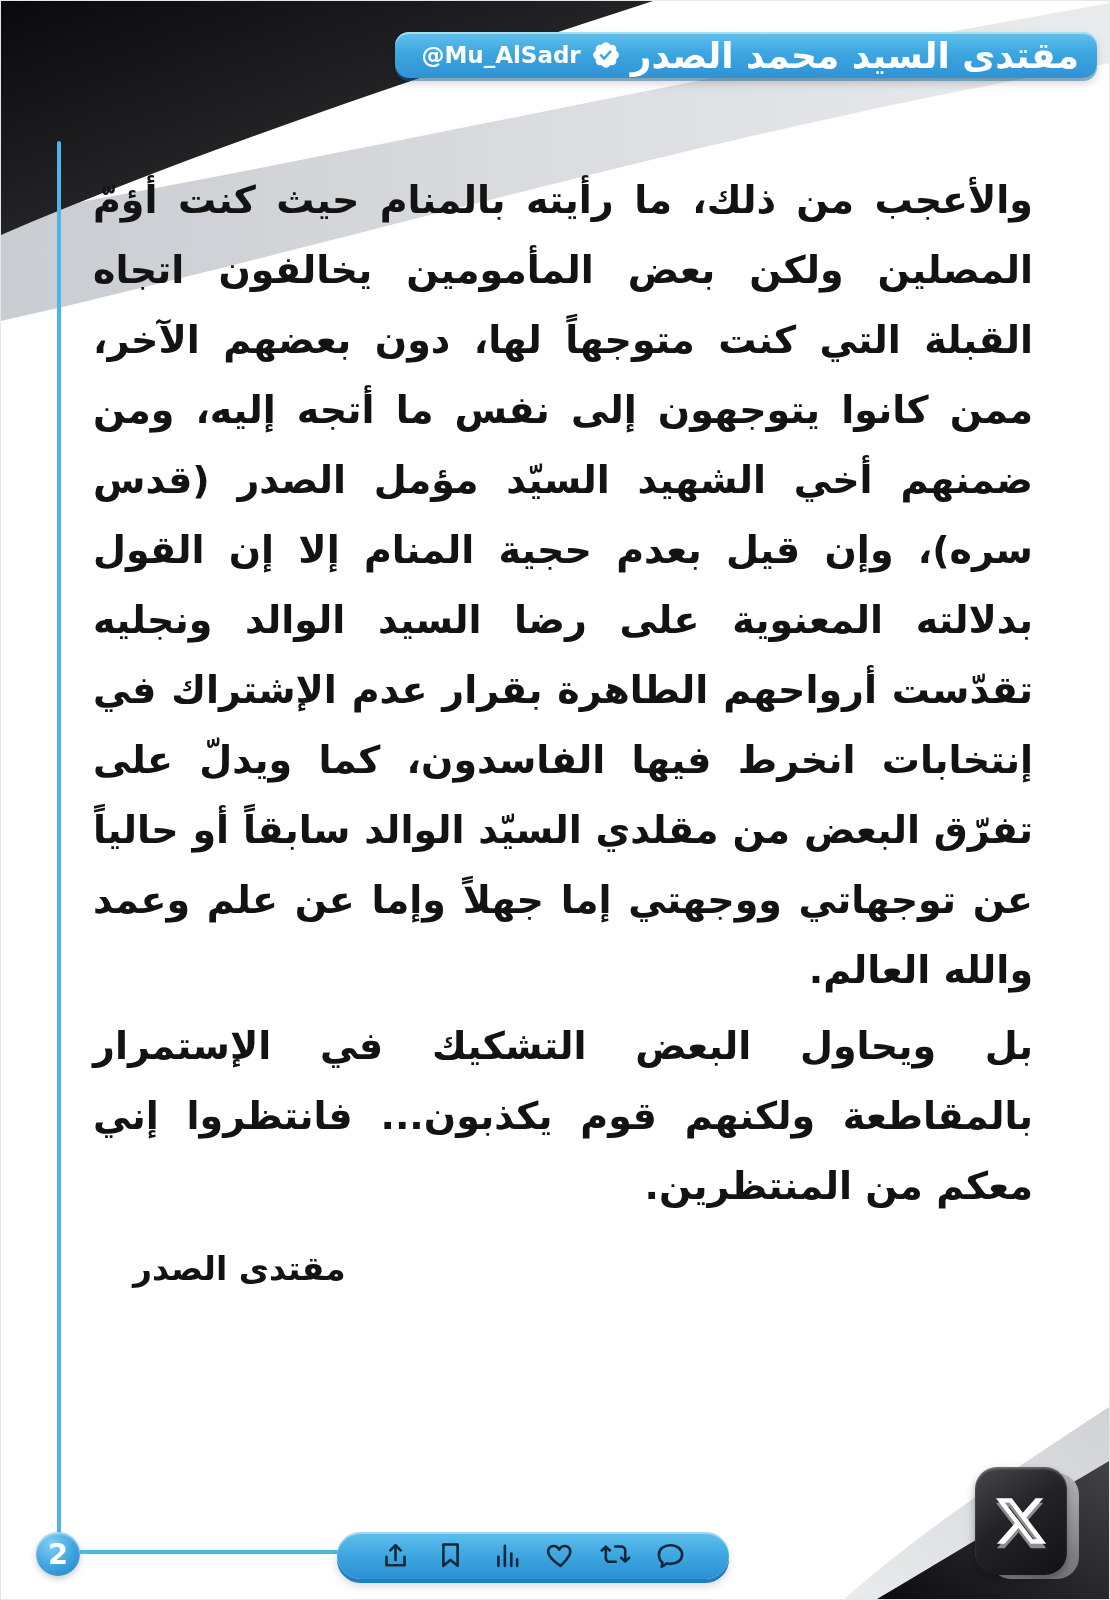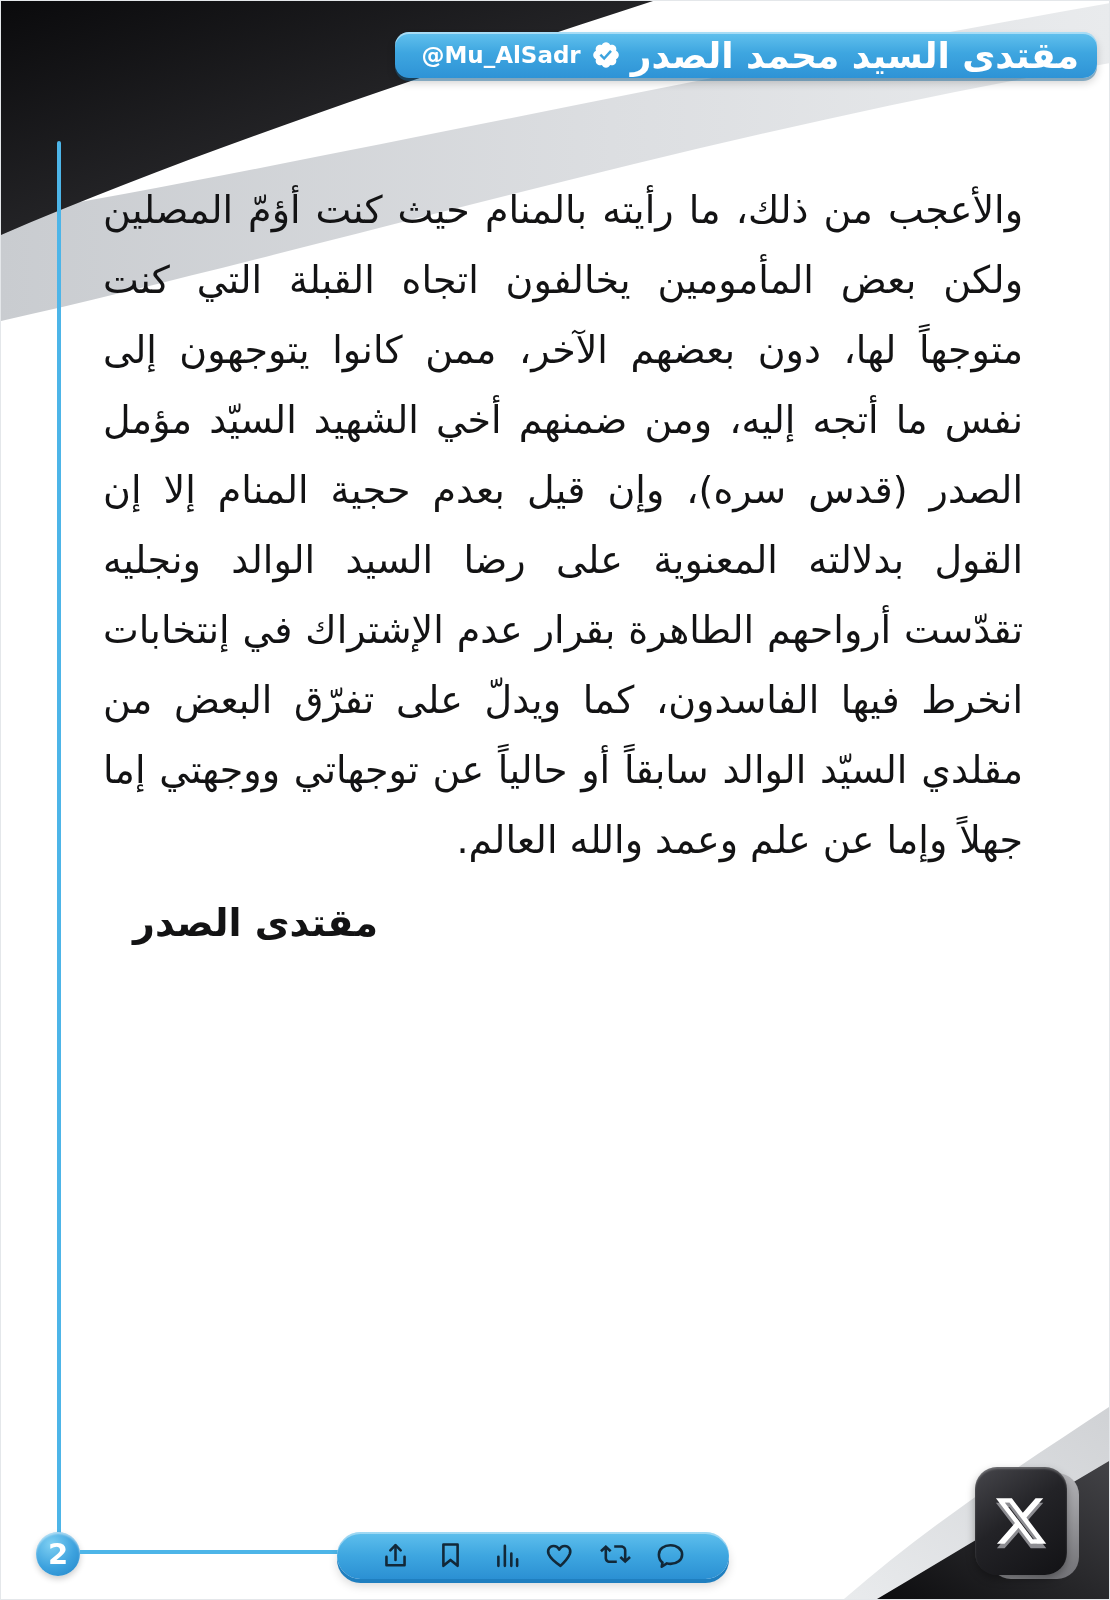--- a/index.html
+++ b/index.html
@@ -27,25 +27,25 @@
   .margin-line {
     position:absolute; left:56px; top:140px; width:4px; height:1394px;
     background:#4db5e8; border-radius:2px;
   }
   
   .content {
     position:absolute; top:158px; right:70px; left:86px;
     direction:rtl; color:#131314;
   }
   .content p {
-    margin:16px; font-size:38px; font-weight:normal; line-height:70px;
+    margin:6px; font-size:38px; font-weight:bold; line-height:70px;
     text-align:justify;
   }
   .signature {
-    margin:18px 0 0 0; font-size:38px; font-weight:bold; line-height:60px;
+    margin:18px 0 0 0; font-size:33px; font-weight:bold; line-height:60px;
     text-align:left; padding-left:46px; color:#131314;
   }
   
   .page-number {
     position:absolute; left:35px; top:1531px; width:44px; height:44px;
     border-radius:50%;
     background:radial-gradient(circle at 35% 28%, #7fd0f3 0%, #3da2de 55%, #2184c8 100%);
     box-shadow:0 3px 6px rgba(0,0,0,.2), inset 0 2px 2px rgba(255,255,255,.5);
     color:#ffffff; font-size:29px; font-weight:bold;
     display:flex; align-items:center; justify-content:center;
@@ -106,20 +106,21 @@
     <svg class="verified" viewBox="0 0 24 24" aria-hidden="true">
       <path fill="#ffffff" fill-rule="evenodd" d="M22.25 12c0-1.43-.88-2.67-2.19-3.34.46-1.39.2-2.9-.81-3.91s-2.52-1.27-3.91-.81c-.66-1.31-1.91-2.19-3.34-2.19s-2.67.88-3.33 2.19c-1.4-.46-2.91-.2-3.92.81s-1.26 2.52-.8 3.91c-1.31.67-2.2 1.91-2.2 3.34s.89 2.67 2.2 3.34c-.46 1.39-.21 2.9.8 3.91s2.52 1.26 3.91.81c.67 1.31 1.91 2.19 3.34 2.19s2.68-.88 3.34-2.19c1.39.45 2.9.2 3.91-.81s1.27-2.52.81-3.91c1.31-.67 2.19-1.91 2.19-3.34zm-11.71 4.2L6.8 12.46l1.41-1.42 2.26 2.26 4.8-5.23 1.47 1.36-6.2 6.77z"></path>
     </svg>
     <span class="account-handle">@Mu_AlSadr</span>
   </div>
 
   <div class="margin-line"></div>
 
   <div class="content">
     <p>والأعجب من ذلك، ما رأيته بالمنام حيث كنت أؤمّ المصلين ولكن بعض المأمومين يخالفون اتجاه القبلة التي كنت متوجهاً لها، دون بعضهم الآخر، ممن كانوا يتوجهون إلى نفس ما أتجه إليه، ومن ضمنهم أخي الشهيد السيّد مؤمل الصدر (قدس سره)، وإن قيل بعدم حجية المنام إلا إن القول بدلالته المعنوية على رضا السيد الوالد ونجليه تقدّست أرواحهم الطاهرة بقرار عدم الإشتراك في إنتخابات انخرط فيها الفاسدون، كما ويدلّ على تفرّق البعض من مقلدي السيّد الوالد سابقاً أو حالياً عن توجهاتي ووجهتي إما جهلاً وإما عن علم وعمد والله العالم.</p>
+    <p>بل ويحاول البعض التشكيك في الإستمرار بالمقاطعة ولكنهم قوم يكذبون... فانتظروا إني معكم من المنتظرين.</p>
     <div class="signature">مقتدى الصدر</div>
   </div>
 
   <svg class="ftr-svg" viewBox="0 0 1110 230" aria-hidden="true">
     <defs>
       <linearGradient id="gBand2" x1="0" y1="1" x2="1" y2="0">
         <stop offset="0" stop-color="#e9ebed"></stop>
         <stop offset="1" stop-color="#d0d2d5"></stop>
       </linearGradient>
       <linearGradient id="gDark2" x1="0" y1="1" x2="1" y2="0">

